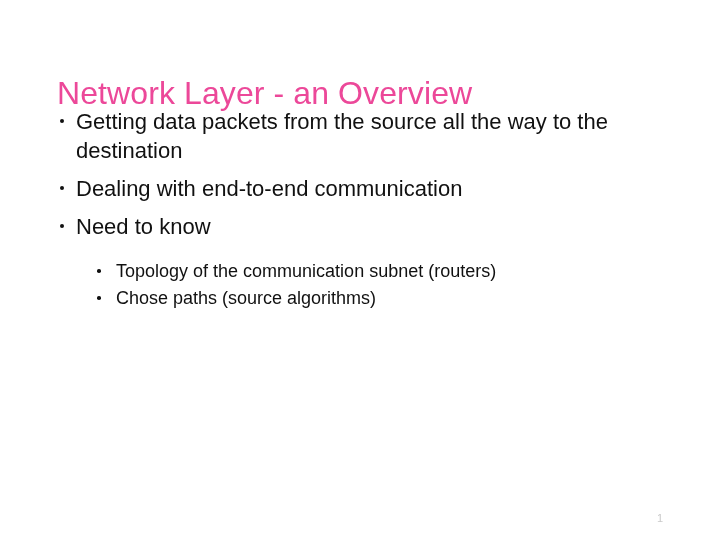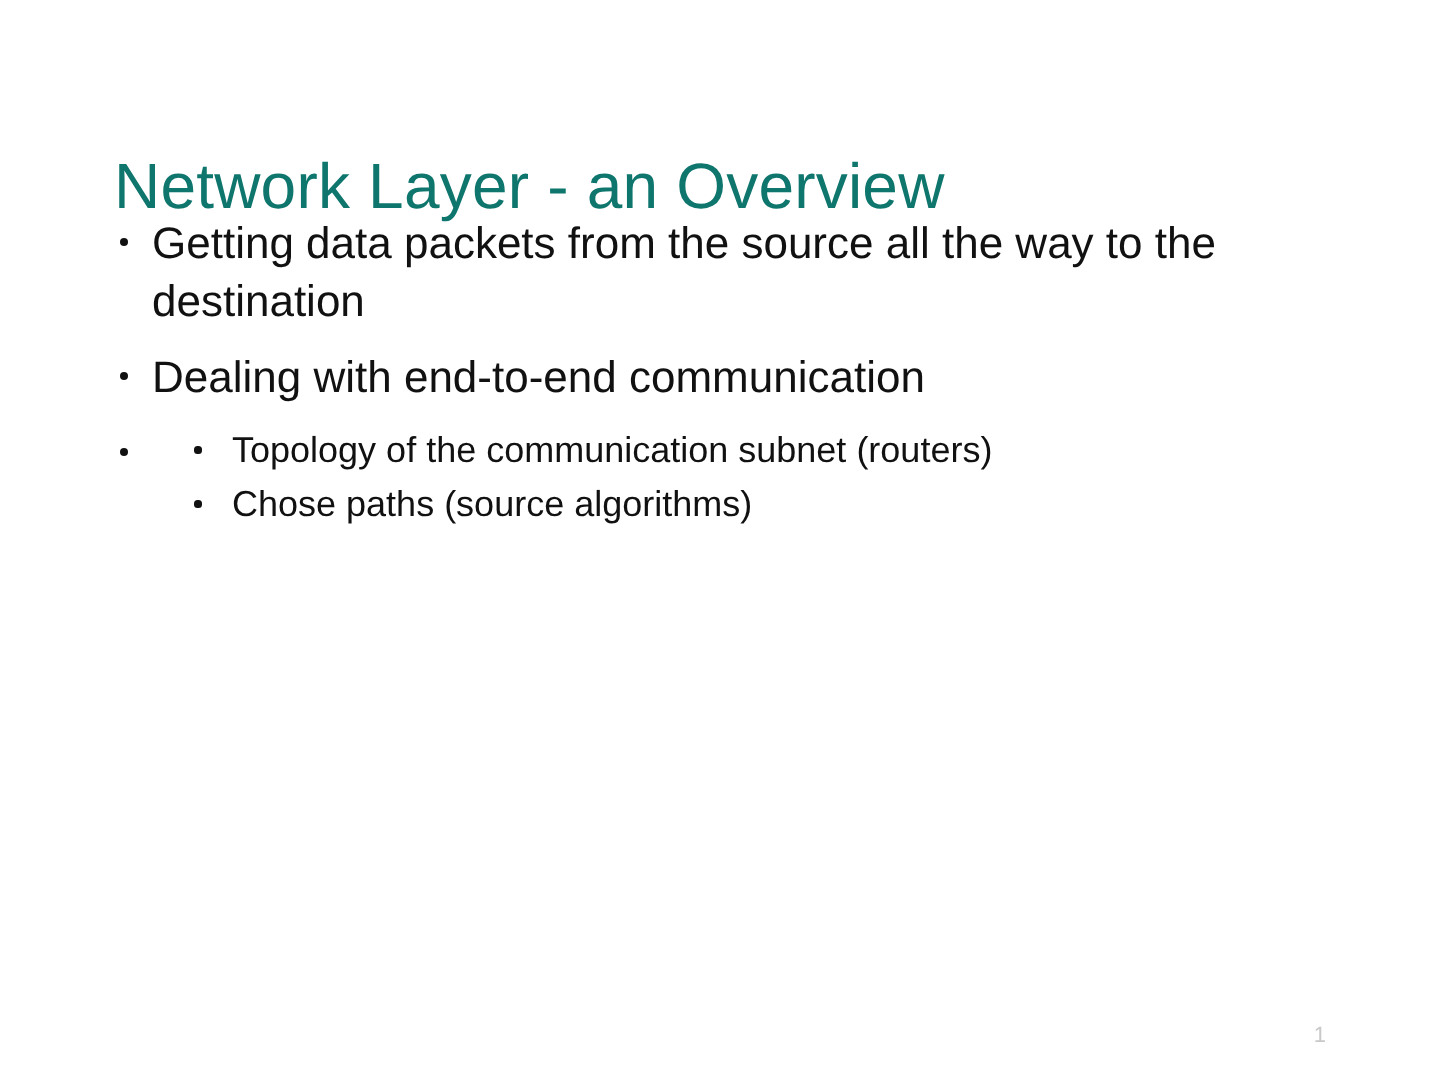--- a/index.html
+++ b/index.html
@@ -25,21 +25,21 @@
 
   
   .slide-title {
     position: absolute;
     left: 57px;
     top: 53px;
     width: 610px;
     font-size: 32px;
     line-height: 38px;
     font-weight: 400;
-    color: #0f766e;
+    color: #ec4899;
     letter-spacing: 0.1px;
     white-space: nowrap;
   }
 
   
   .body-list {
     position: absolute;
     left: 57px;
     top: 107px;
     width: 620px;
@@ -62,21 +62,21 @@
     position: absolute;
     left: 3px;
     top: 12px;
     width: 4px;
     height: 4px;
     border-radius: 50%;
     background: #111111;
   }
 
   .sub-list {
-    margin-top: 5px;
+    margin-top: 17px;
   }
 
   .bullet-l2 {
     position: relative;
     display: block;
     padding-left: 23px;
     margin-left: 17px;
     font-size: 18px;
     line-height: 27px;
     color: #111111;
@@ -121,20 +121,21 @@
       <span class="bullet-text">Getting data packets from the source all the way to the destination</span>
     </div>
 
     <div class="bullet-l1">
       <span class="dot"></span>
       <span class="bullet-text">Dealing with end-to-end communication</span>
     </div>
 
     <div class="bullet-l1">
       <span class="dot"></span>
+      <span class="bullet-text">Need to know</span>
 
       <div class="sub-list">
         <div class="bullet-l2">
           <span class="dot"></span>
           <span class="bullet-text">Topology of the communication subnet (routers)</span>
         </div>
         <div class="bullet-l2">
           <span class="dot"></span>
           <span class="bullet-text">Chose paths (source algorithms)</span>
         </div>

